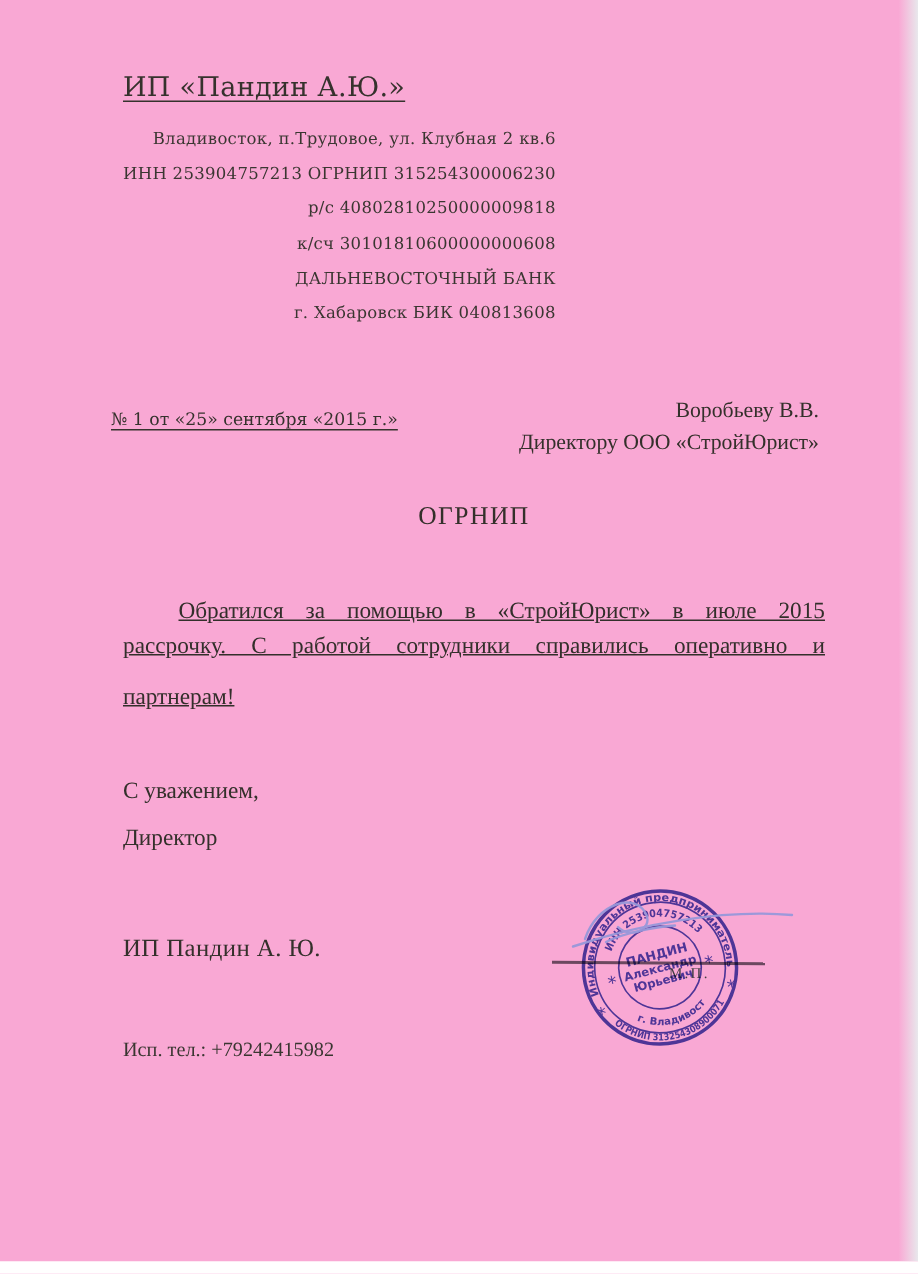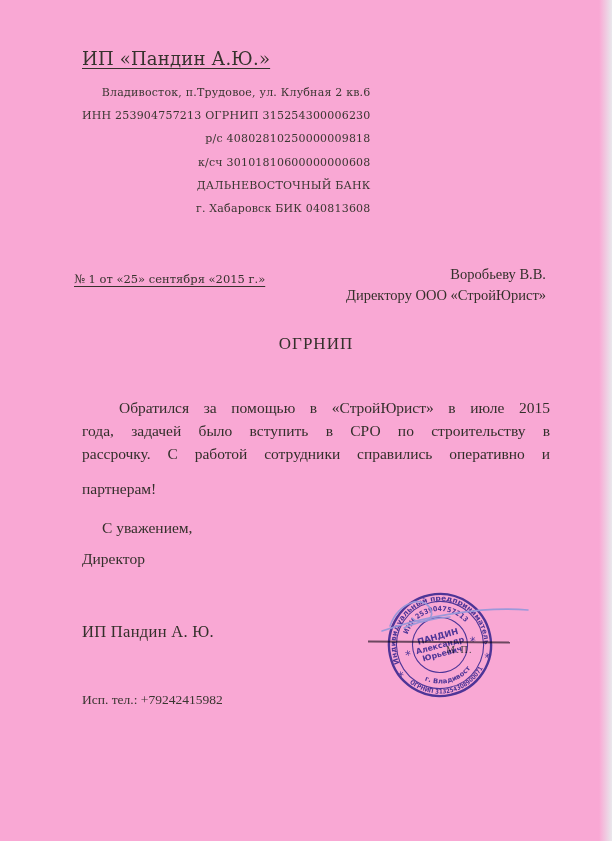--- a/index.html
+++ b/index.html
@@ -47,24 +47,25 @@
     position:absolute;left:82px;top:334px;width:468px;
     text-align:center;
     font-size:17px;letter-spacing:1px;color:#34302b;
   }
   
   .body-par{position:absolute;left:82px;top:396px;width:468px;}
   .body-line{
     font-size:15.5px;line-height:23.2px;color:#332f2b;
     text-align:justify;text-align-last:justify;
     white-space:normal;
+    text-decoration:underline;
   }
   .body-line.first{text-indent:37px;}
   .body-line.last{text-align-last:left;margin-top:11px;}
-  .regards{position:absolute;left:82px;top:519px;font-size:15.5px;margin-left:20px;}
+  .regards{position:absolute;left:82px;top:519px;font-size:15.5px;}
   .position{position:absolute;left:82px;top:550px;font-size:15.5px;}
   .signatory{position:absolute;left:82px;top:622px;font-size:16.5px;letter-spacing:.3px;}
   .contact{position:absolute;left:82px;top:692px;font-size:13.5px;color:#3a3631;text-align:right;}
   
   .seal-mark{
     position:absolute;left:412px;top:644px;
     font-size:10px;letter-spacing:1.5px;color:#3f3d40;
     z-index:1;
     padding-left:34px;
   }
@@ -118,21 +119,20 @@
 
   <div class="recipient">
     <div>Воробьеву В.В.</div>
     <div>Директору ООО «СтройЮрист»</div>
   </div>
 
   <div class="doc-title">ОГРНИП</div>
 
   <div class="body-par">
     <div class="body-line first">Обратился за помощью в «СтройЮрист» в июле 2015</div>
-    <div class="body-line">года, задачей было вступить в СРО по строительству в</div>
     <div class="body-line">рассрочку. С работой сотрудники справились оперативно и</div>
     <div class="body-line last">партнерам!</div>
   </div>
 
   <div class="regards">С уважением,</div>
   <div class="position">Директор</div>
   <div class="signatory">ИП Пандин А. Ю.</div>
   <div class="contact">Исп. тел.: +79242415982</div>
 
   <div class="seal-mark">М.П.</div>

